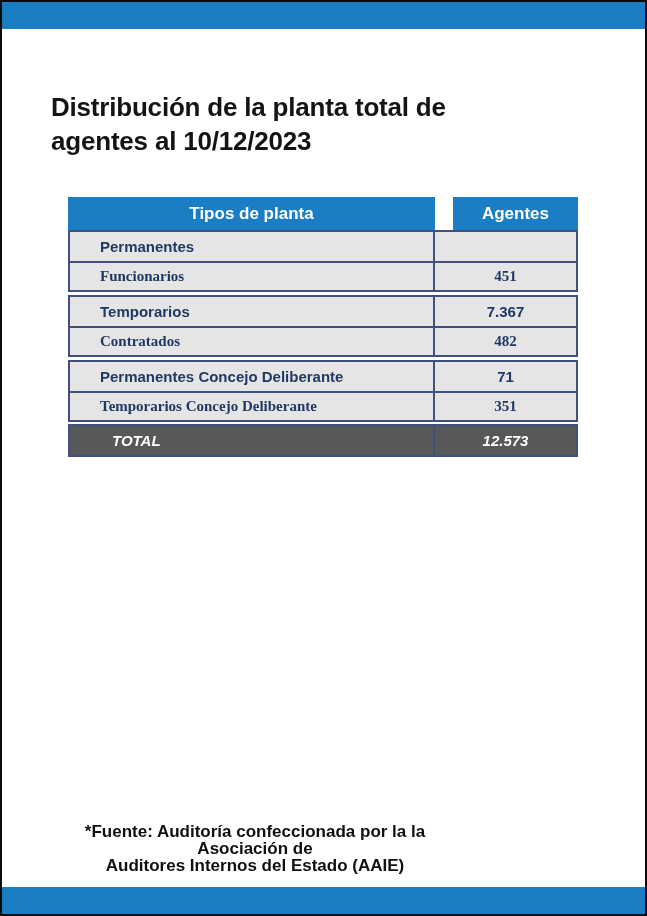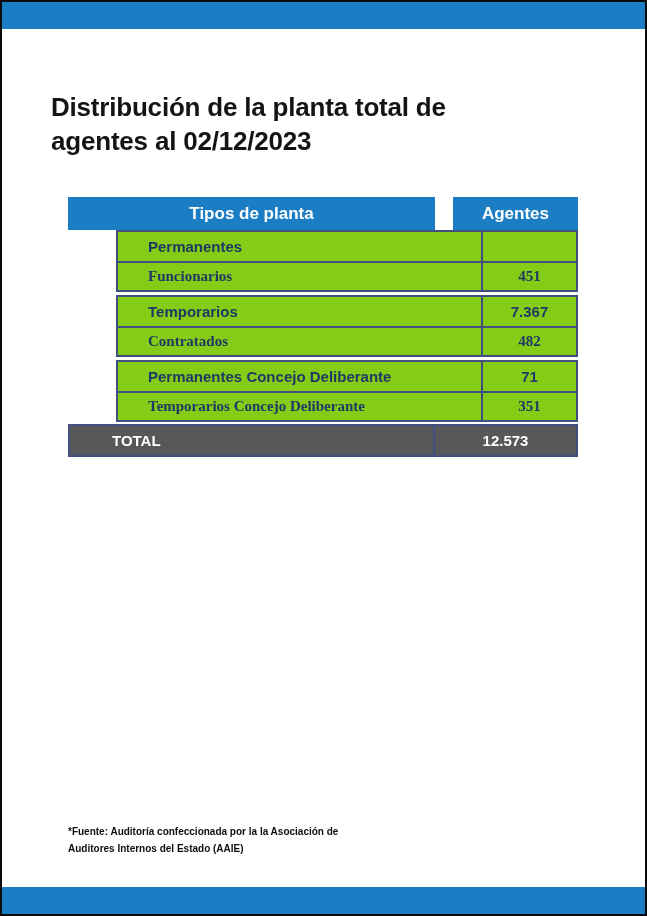--- a/index.html
+++ b/index.html
@@ -42,64 +42,64 @@
     display:flex;column-gap:18px;height:33px;
   }
   .th{
     background:var(--blue);color:#ffffff;font-weight:bold;
     font-size:17px;display:flex;align-items:center;justify-content:center;
   }
   .th-left{width:367px;}
   .th-right{flex:1;}
   .group{
     border:2px solid var(--border);
-    background:#84cc16;
-    margin-left:48px;
+    background:#e5e5e5;
   }
   .group + .group{margin-top:3px;}
   .row{
     display:flex;height:29px;
   }
   .row + .row{border-top:2px solid var(--border);font-family:Liberation Serif, serif;}
   .cell-label{
     width:365px;border-right:2px solid var(--border);
     display:flex;align-items:center;padding-left:30px;
     color:var(--navy);font-weight:bold;font-size:15px;
   }
   .cell-value{
     flex:1;display:flex;align-items:center;justify-content:center;
     color:var(--navy);font-weight:bold;font-size:15px;
   }
   .total{
     display:flex;height:33px;margin-top:2px;
     background:var(--total-bg);
     border:2px solid var(--border);
+    font-style:italic;
   }
   .total .cell-label{
     color:#ffffff;padding-left:42px;font-size:15px;
     border-right:2px solid var(--border);
   }
   .total .cell-value{color:#ffffff;font-size:15px;border-radius:11px;}
   .footnote{
     position:absolute;left:66px;top:821px;width:374px;
-    text-align:left;color:#0f0f0f;font-weight:bold;
-    font-size:10px;line-height:17px;
+    text-align:center;color:#0f0f0f;font-weight:bold;
+    font-size:17px;line-height:17px;
   }
   .footnote span{display:block;}
 </style>
 </head>
 <body>
 
 <div class="page">
 
   <div class="bar-top"></div>
 
   <h1 class="title">
     <span>Distribución de la planta total de</span>
-    <span>agentes al 02/12/2023</span>
+    <span>agentes al 10/12/2023</span>
   </h1>
 
   <div class="table">
 
     <div class="thead">
       <div class="th th-left">Tipos de planta</div>
       <div class="th th-right">Agentes</div>
     </div>
 
     <div class="group">

